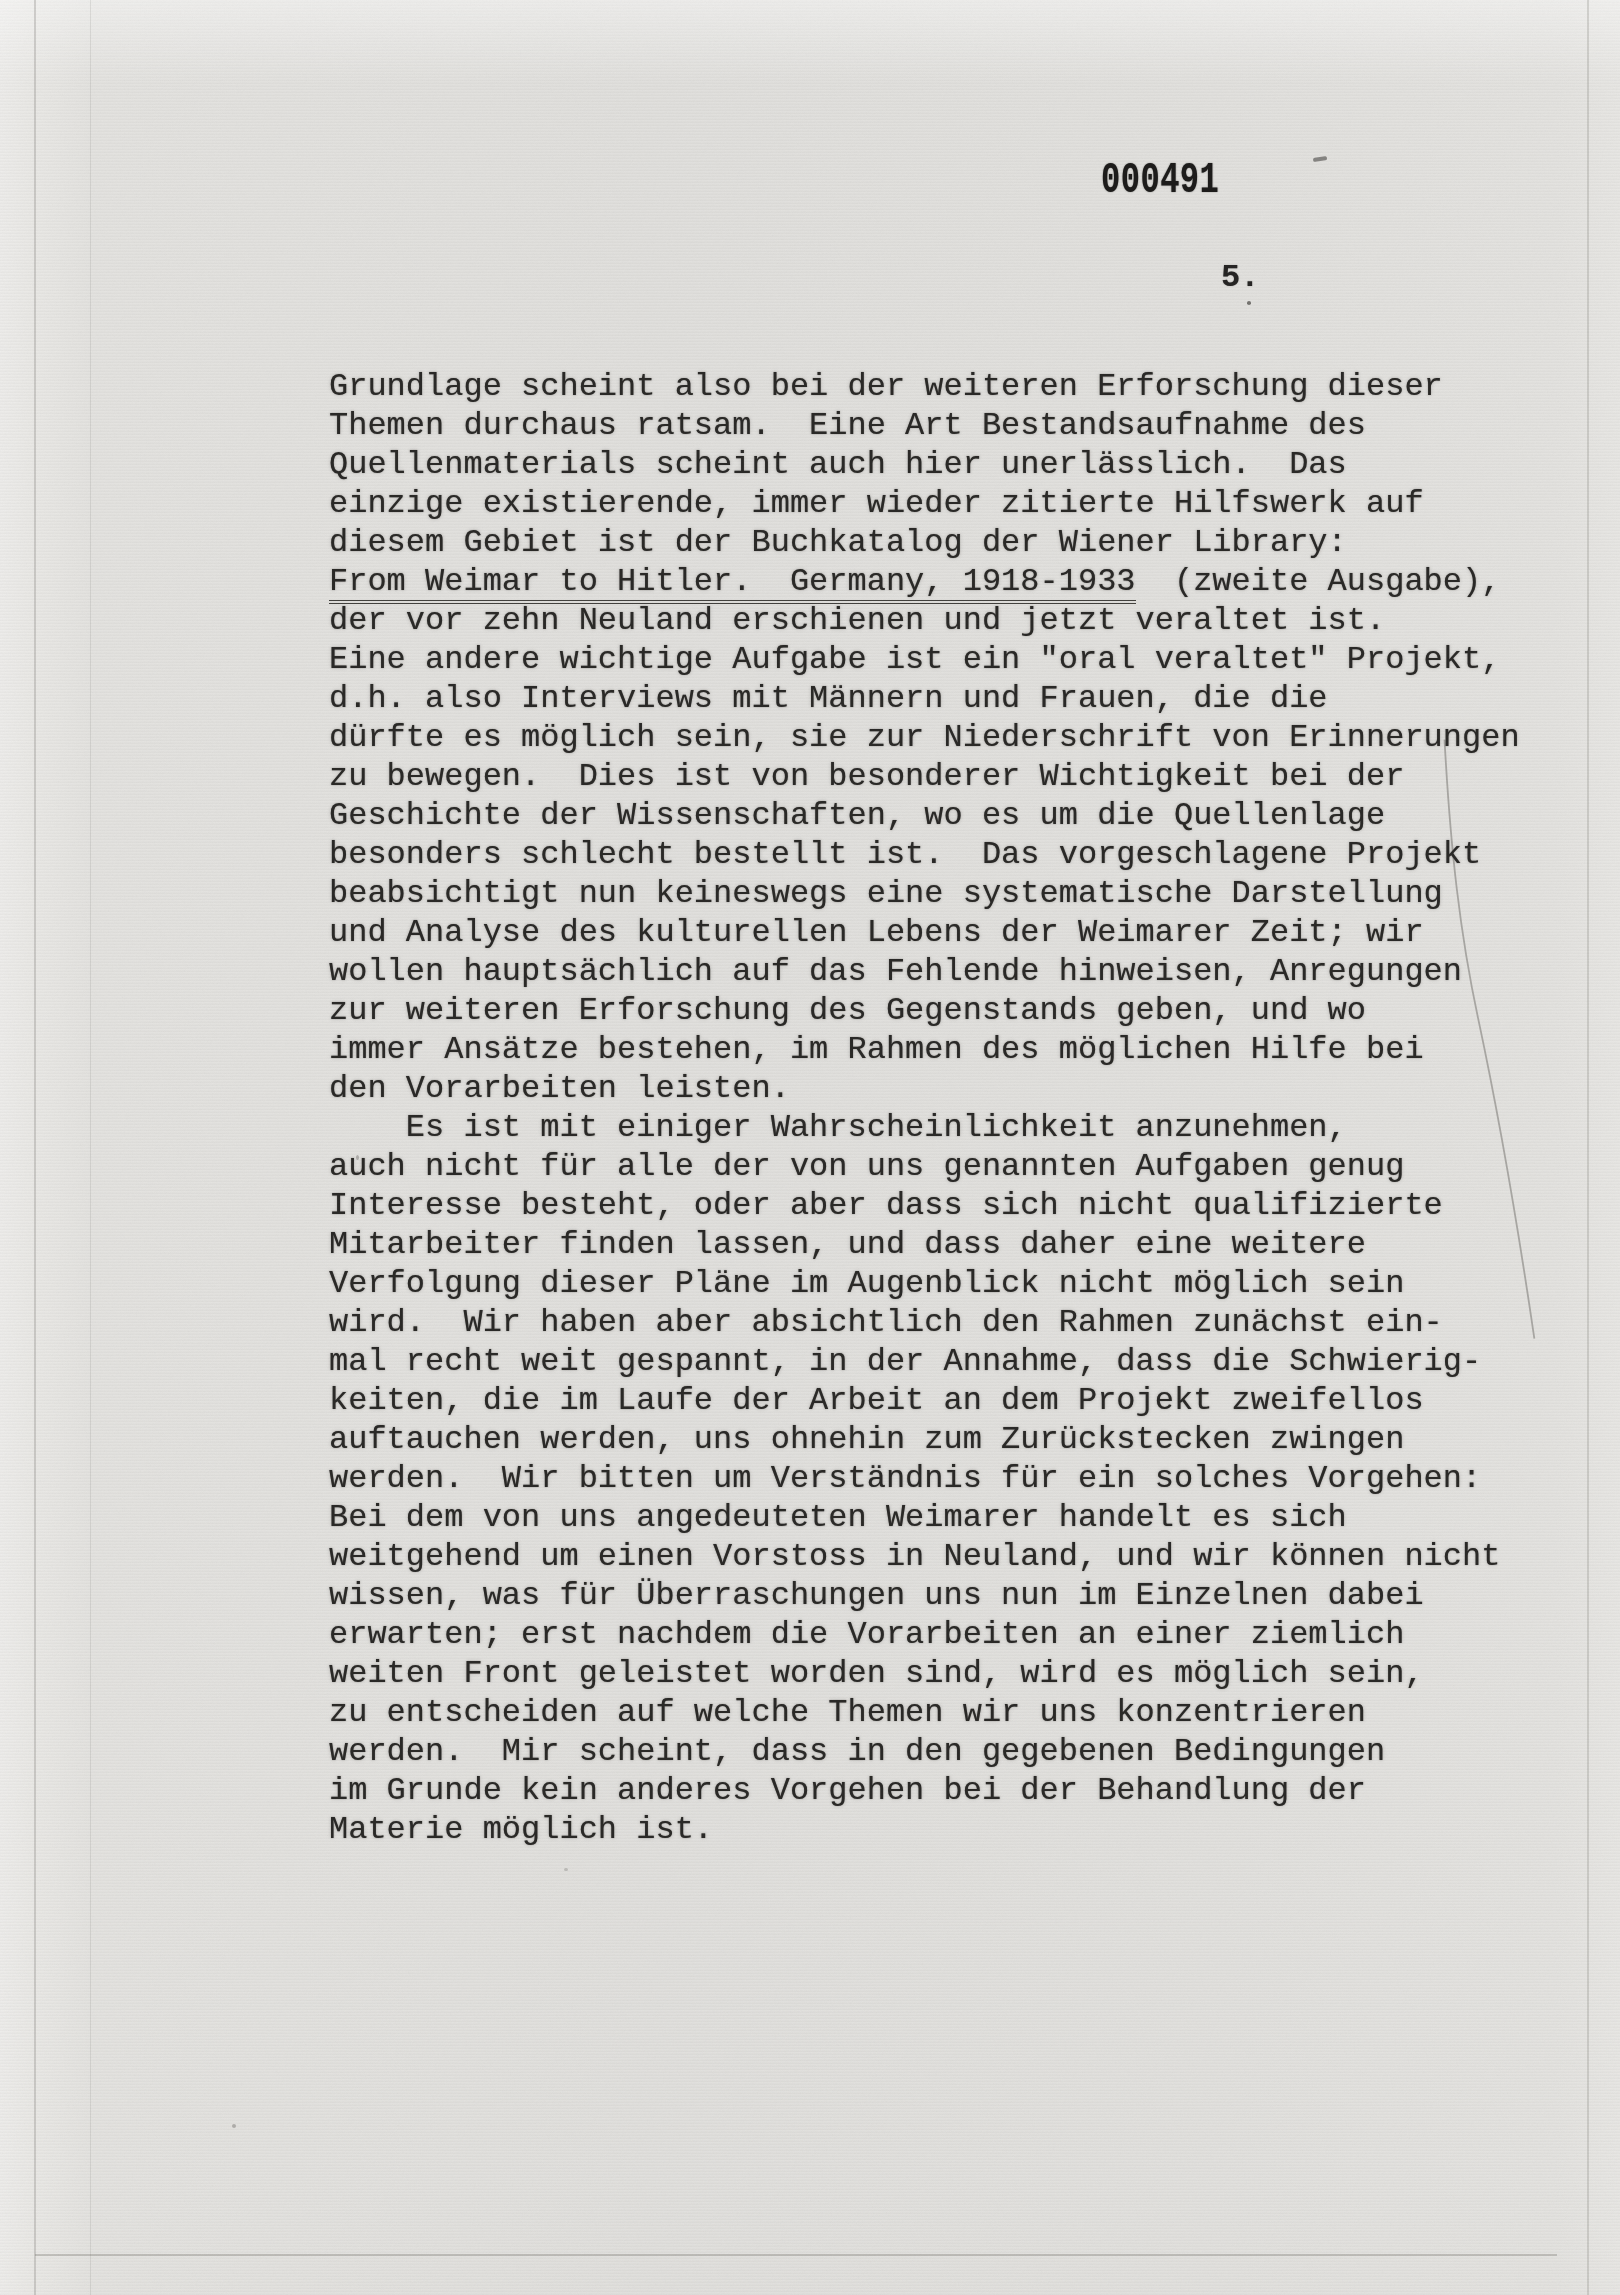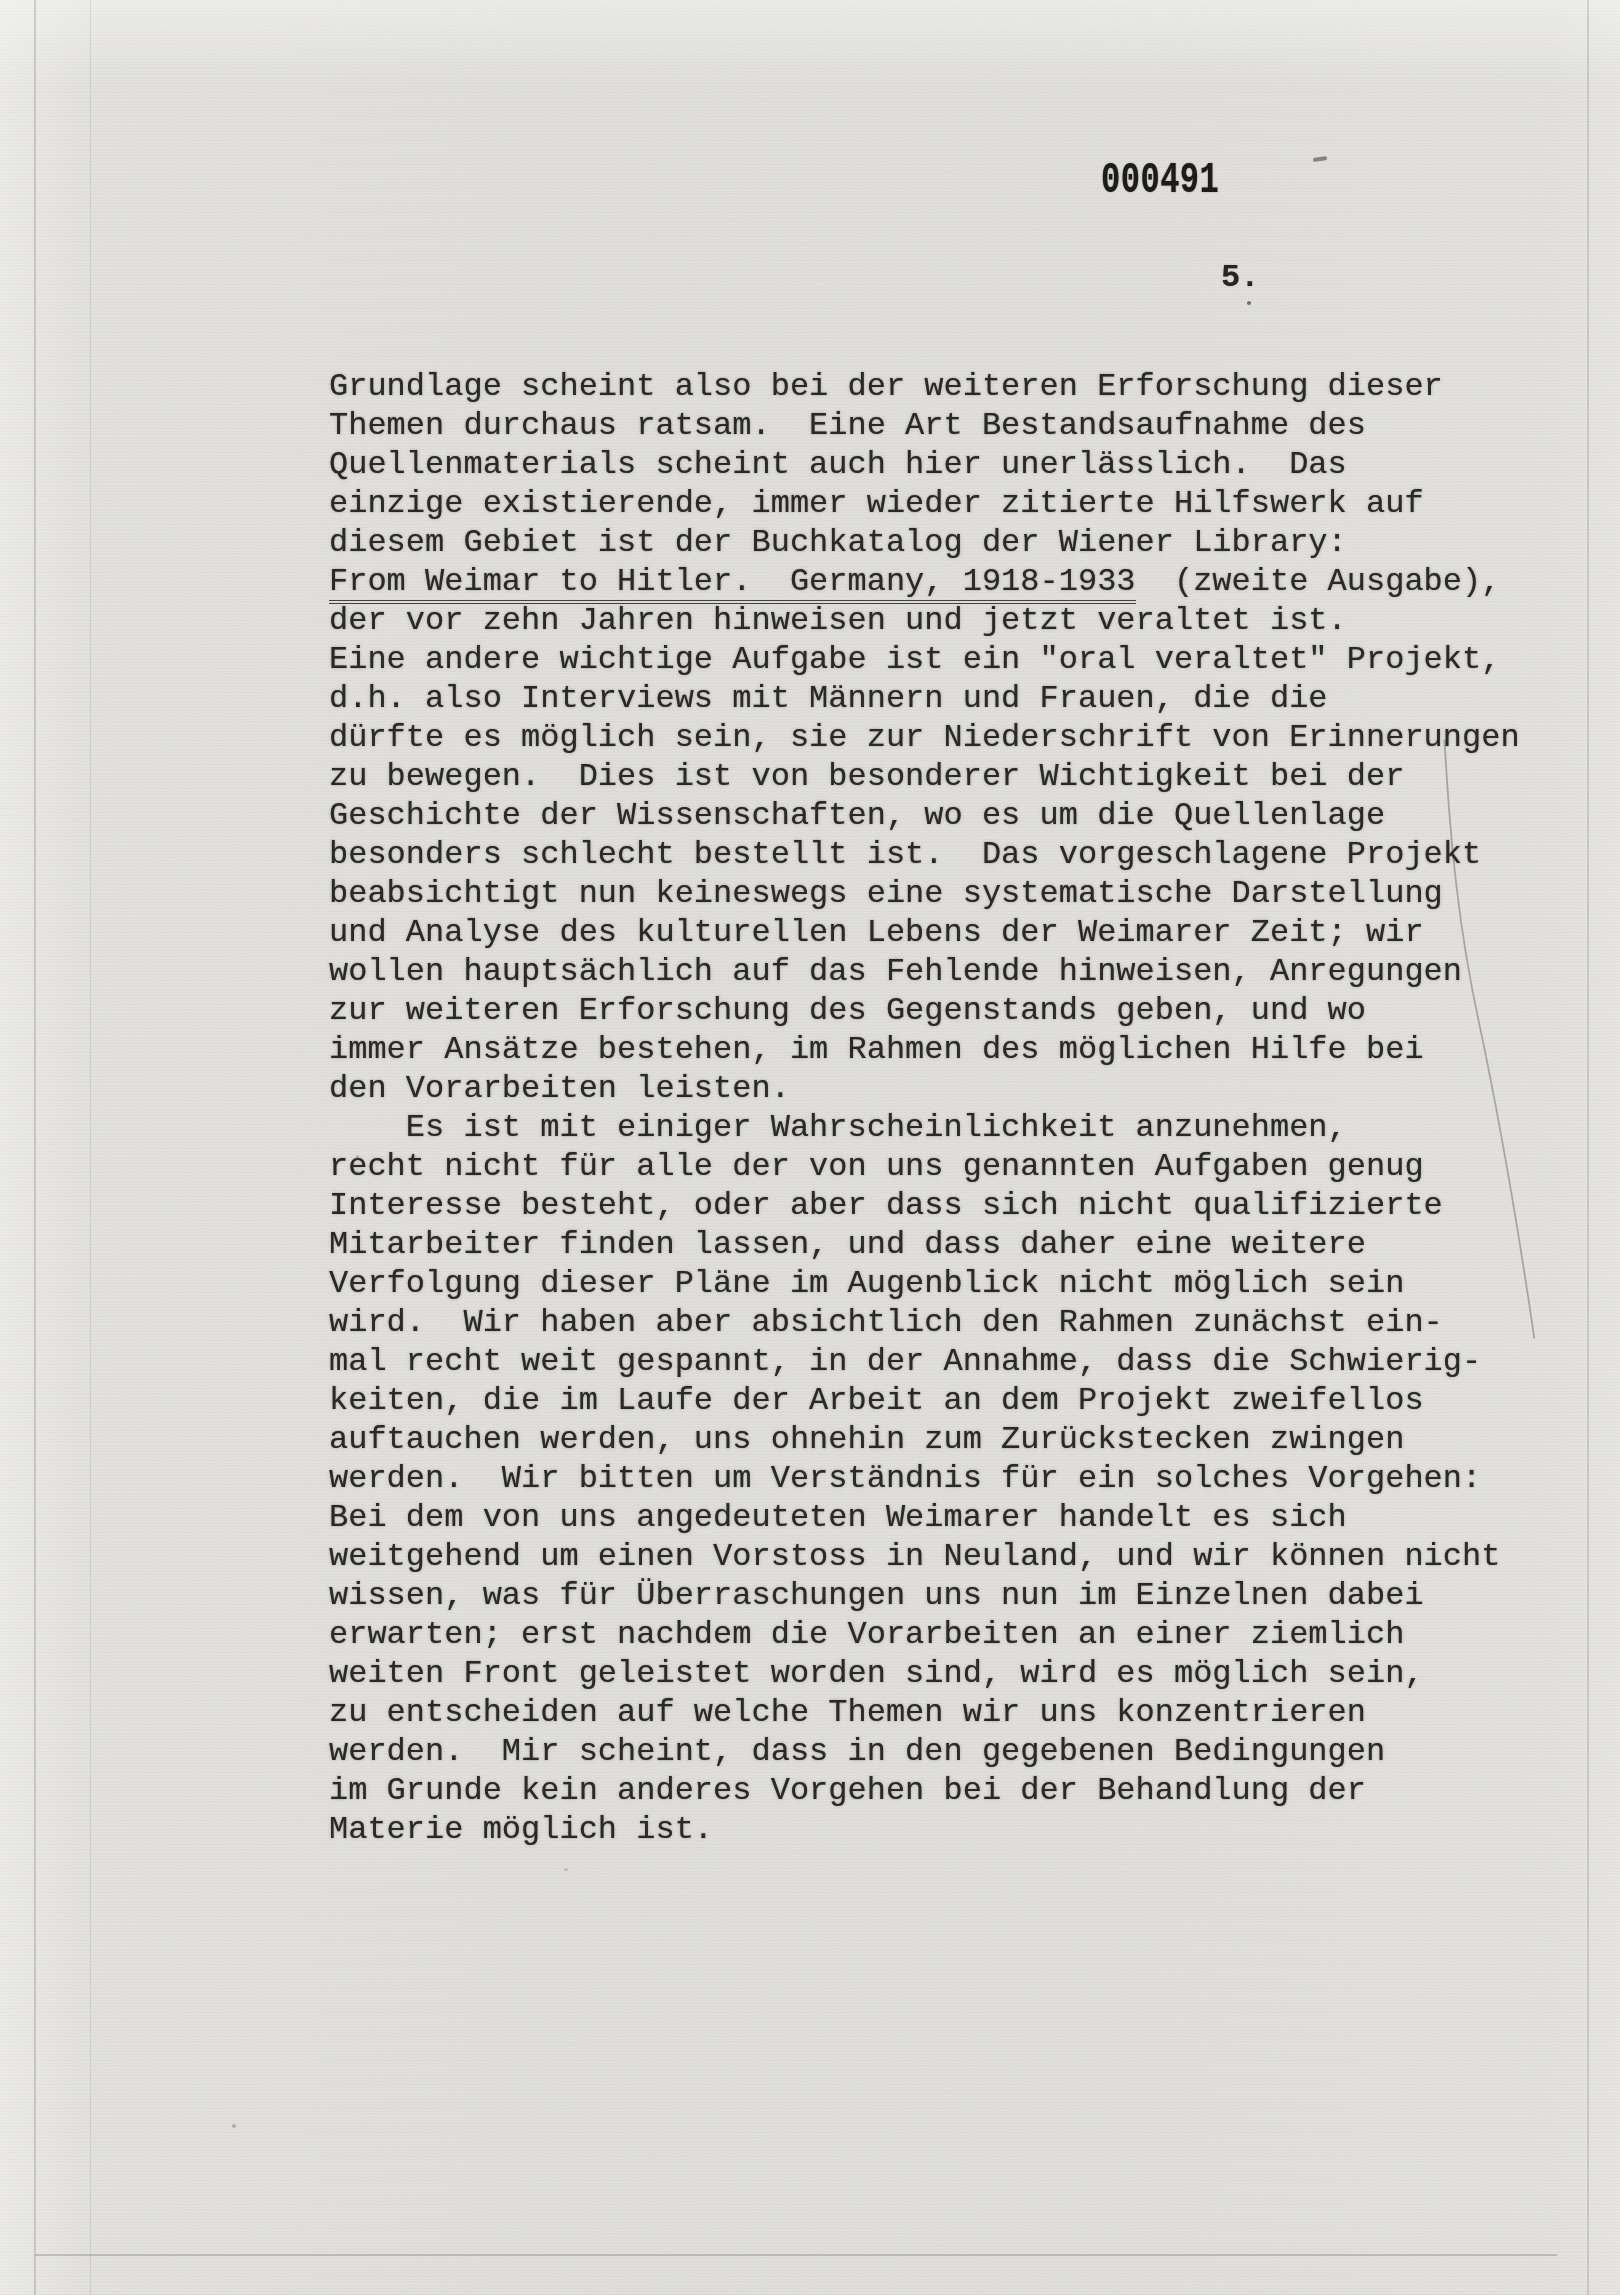--- a/index.html
+++ b/index.html
@@ -120,37 +120,37 @@
 <div class="page-number">5.</div>
 
 <div class="text-block">
     <div class="paragraph">
       <div class="line"><span>Grundlage scheint also bei der weiteren Erforschung dieser</span></div>
       <div class="line"><span>Themen durchaus ratsam.  Eine Art Bestandsaufnahme des</span></div>
       <div class="line"><span>Quellenmaterials scheint auch hier unerlässlich.  Das</span></div>
       <div class="line"><span>einzige existierende, immer wieder zitierte Hilfswerk auf</span></div>
       <div class="line"><span>diesem Gebiet ist der Buchkatalog der Wiener Library:</span></div>
       <div class="line"><span class="underline">From Weimar to Hitler.  Germany, 1918-1933</span><span>  (zweite Ausgabe),</span></div>
-      <div class="line"><span>der vor zehn Jahren hinweisen und jetzt veraltet ist.</span></div>
+      <div class="line"><span>der vor zehn Neuland erschienen und jetzt veraltet ist.</span></div>
       <div class="line"><span>Eine andere wichtige Aufgabe ist ein "oral veraltet" Projekt,</span></div>
       <div class="line"><span>d.h. also Interviews mit Männern und Frauen, die die</span></div>
       <div class="line"><span>dürfte es möglich sein, sie zur Niederschrift von Erinnerungen</span></div>
       <div class="line"><span>zu bewegen.  Dies ist von besonderer Wichtigkeit bei der</span></div>
       <div class="line"><span>Geschichte der Wissenschaften, wo es um die Quellenlage</span></div>
       <div class="line"><span>besonders schlecht bestellt ist.  Das vorgeschlagene Projekt</span></div>
       <div class="line"><span>beabsichtigt nun keineswegs eine systematische Darstellung</span></div>
       <div class="line"><span>und Analyse des kulturellen Lebens der Weimarer Zeit; wir</span></div>
       <div class="line"><span>wollen hauptsächlich auf das Fehlende hinweisen, Anregungen</span></div>
       <div class="line"><span>zur weiteren Erforschung des Gegenstands geben, und wo</span></div>
       <div class="line"><span>immer Ansätze bestehen, im Rahmen des möglichen Hilfe bei</span></div>
       <div class="line"><span>den Vorarbeiten leisten.</span></div>
     </div>
     <div class="paragraph">
       <div class="line"><span>    Es ist mit einiger Wahrscheinlichkeit anzunehmen,</span></div>
-      <div class="line"><span>recht nicht für alle der von uns genannten Aufgaben genug</span></div>
+      <div class="line"><span>auch nicht für alle der von uns genannten Aufgaben genug</span></div>
       <div class="line"><span>Interesse besteht, oder aber dass sich nicht qualifizierte</span></div>
       <div class="line"><span>Mitarbeiter finden lassen, und dass daher eine weitere</span></div>
       <div class="line"><span>Verfolgung dieser Pläne im Augenblick nicht möglich sein</span></div>
       <div class="line"><span>wird.  Wir haben aber absichtlich den Rahmen zunächst ein-</span></div>
       <div class="line"><span>mal recht weit gespannt, in der Annahme, dass die Schwierig-</span></div>
       <div class="line"><span>keiten, die im Laufe der Arbeit an dem Projekt zweifellos</span></div>
       <div class="line"><span>auftauchen werden, uns ohnehin zum Zurückstecken zwingen</span></div>
       <div class="line"><span>werden.  Wir bitten um Verständnis für ein solches Vorgehen:</span></div>
       <div class="line"><span>Bei dem von uns angedeuteten Weimarer handelt es sich</span></div>
       <div class="line"><span>weitgehend um einen Vorstoss in Neuland, und wir können nicht</span></div>

